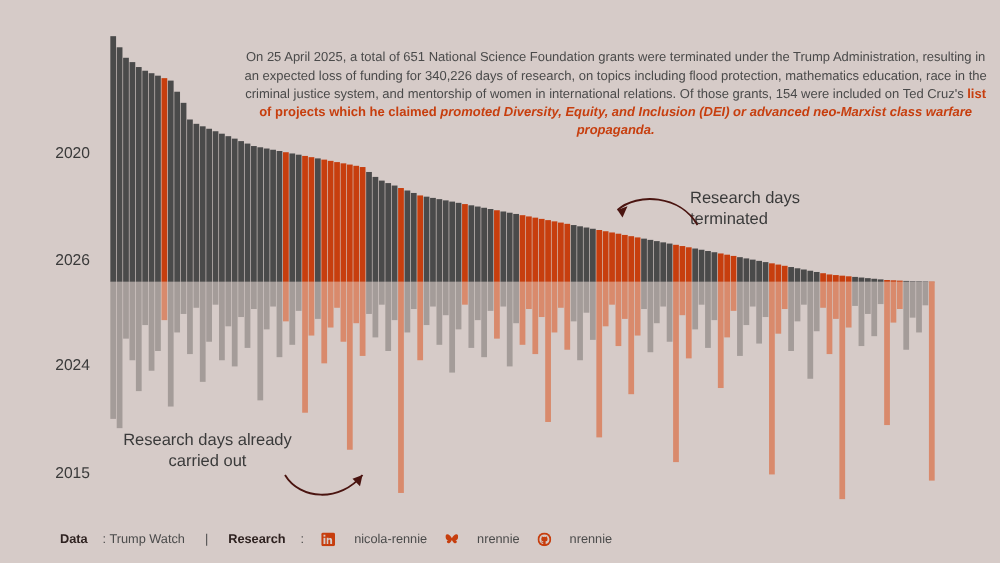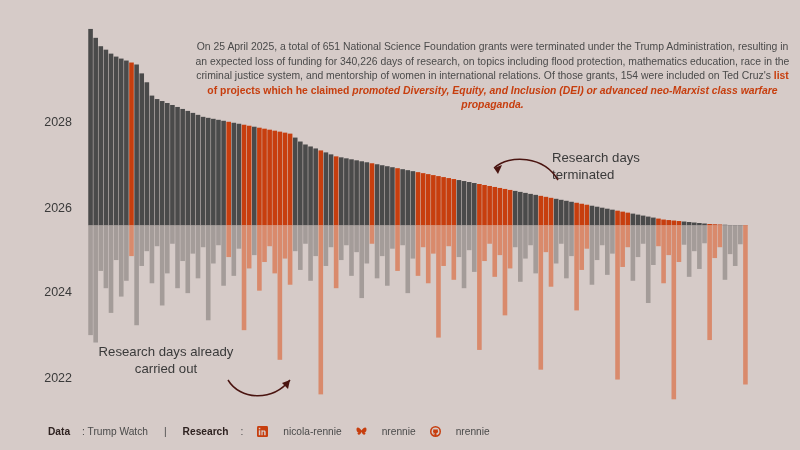--- a/index.html
+++ b/index.html
@@ -67,24 +67,24 @@
 </head>
 <body>
 
 <div id="stage">
 
 
   <div class="subtitle">
     <span>On 25 April 2025, a total of 651 National Science Foundation grants were terminated under the Trump Administration, resulting in an expected loss of funding for 340,226 days of research, on topics including flood protection, mathematics education, race in the criminal justice system, and mentorship of women in international relations. Of those grants, 154 were included on Ted Cruz's </span><span class="hl">list of projects which he claimed </span><span class="hli">promoted Diversity, Equity, and Inclusion (DEI) or advanced neo-Marxist class warfare propaganda.</span>
   </div>
 
-  <div class="ytick" style="left:12px;top:122px;">2028</div>
+  <div class="ytick" style="left:12px;top:122px;">2020</div>
   <div class="ytick" style="left:12px;top:208px;">2026</div>
   <div class="ytick" style="left:12px;top:292px;">2024</div>
-  <div class="ytick" style="left:12px;top:378px;">2022</div>
+  <div class="ytick" style="left:12px;top:378px;">2015</div>
 
   <div id="plot">
     <svg id="bars-svg" width="660" height="400" viewBox="0 0 660 400">
         <rect x="0.26" y="4.94" width="4.60" height="196.54" fill="#4a4a4a"></rect>
         <rect x="0.26" y="201.48" width="4.60" height="109.63" fill="#a49c99"></rect>
         <rect x="5.37" y="13.83" width="4.60" height="187.65" fill="#4a4a4a"></rect>
         <rect x="5.37" y="201.48" width="4.60" height="117.04" fill="#a49c99"></rect>
         <rect x="10.49" y="22.22" width="4.60" height="179.26" fill="#4a4a4a"></rect>
         <rect x="10.49" y="201.48" width="4.60" height="45.43" fill="#a49c99"></rect>
         <rect x="15.60" y="25.68" width="4.60" height="175.80" fill="#4a4a4a"></rect>

